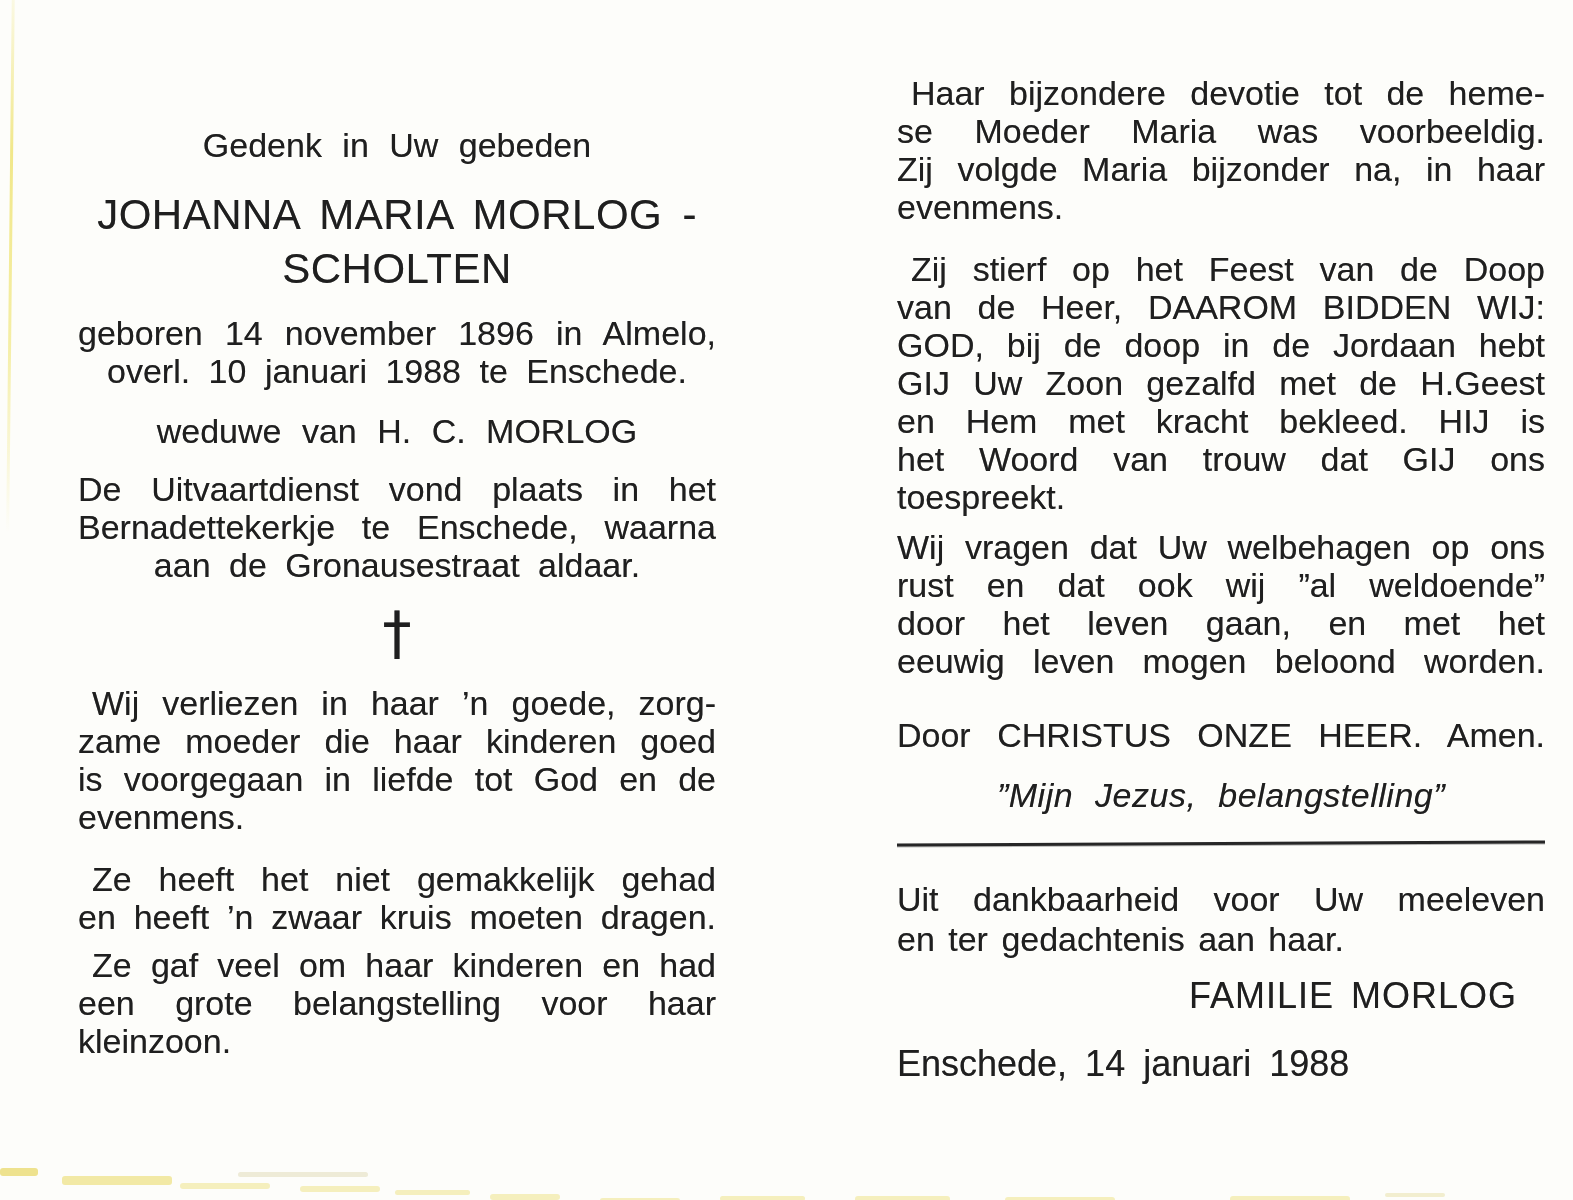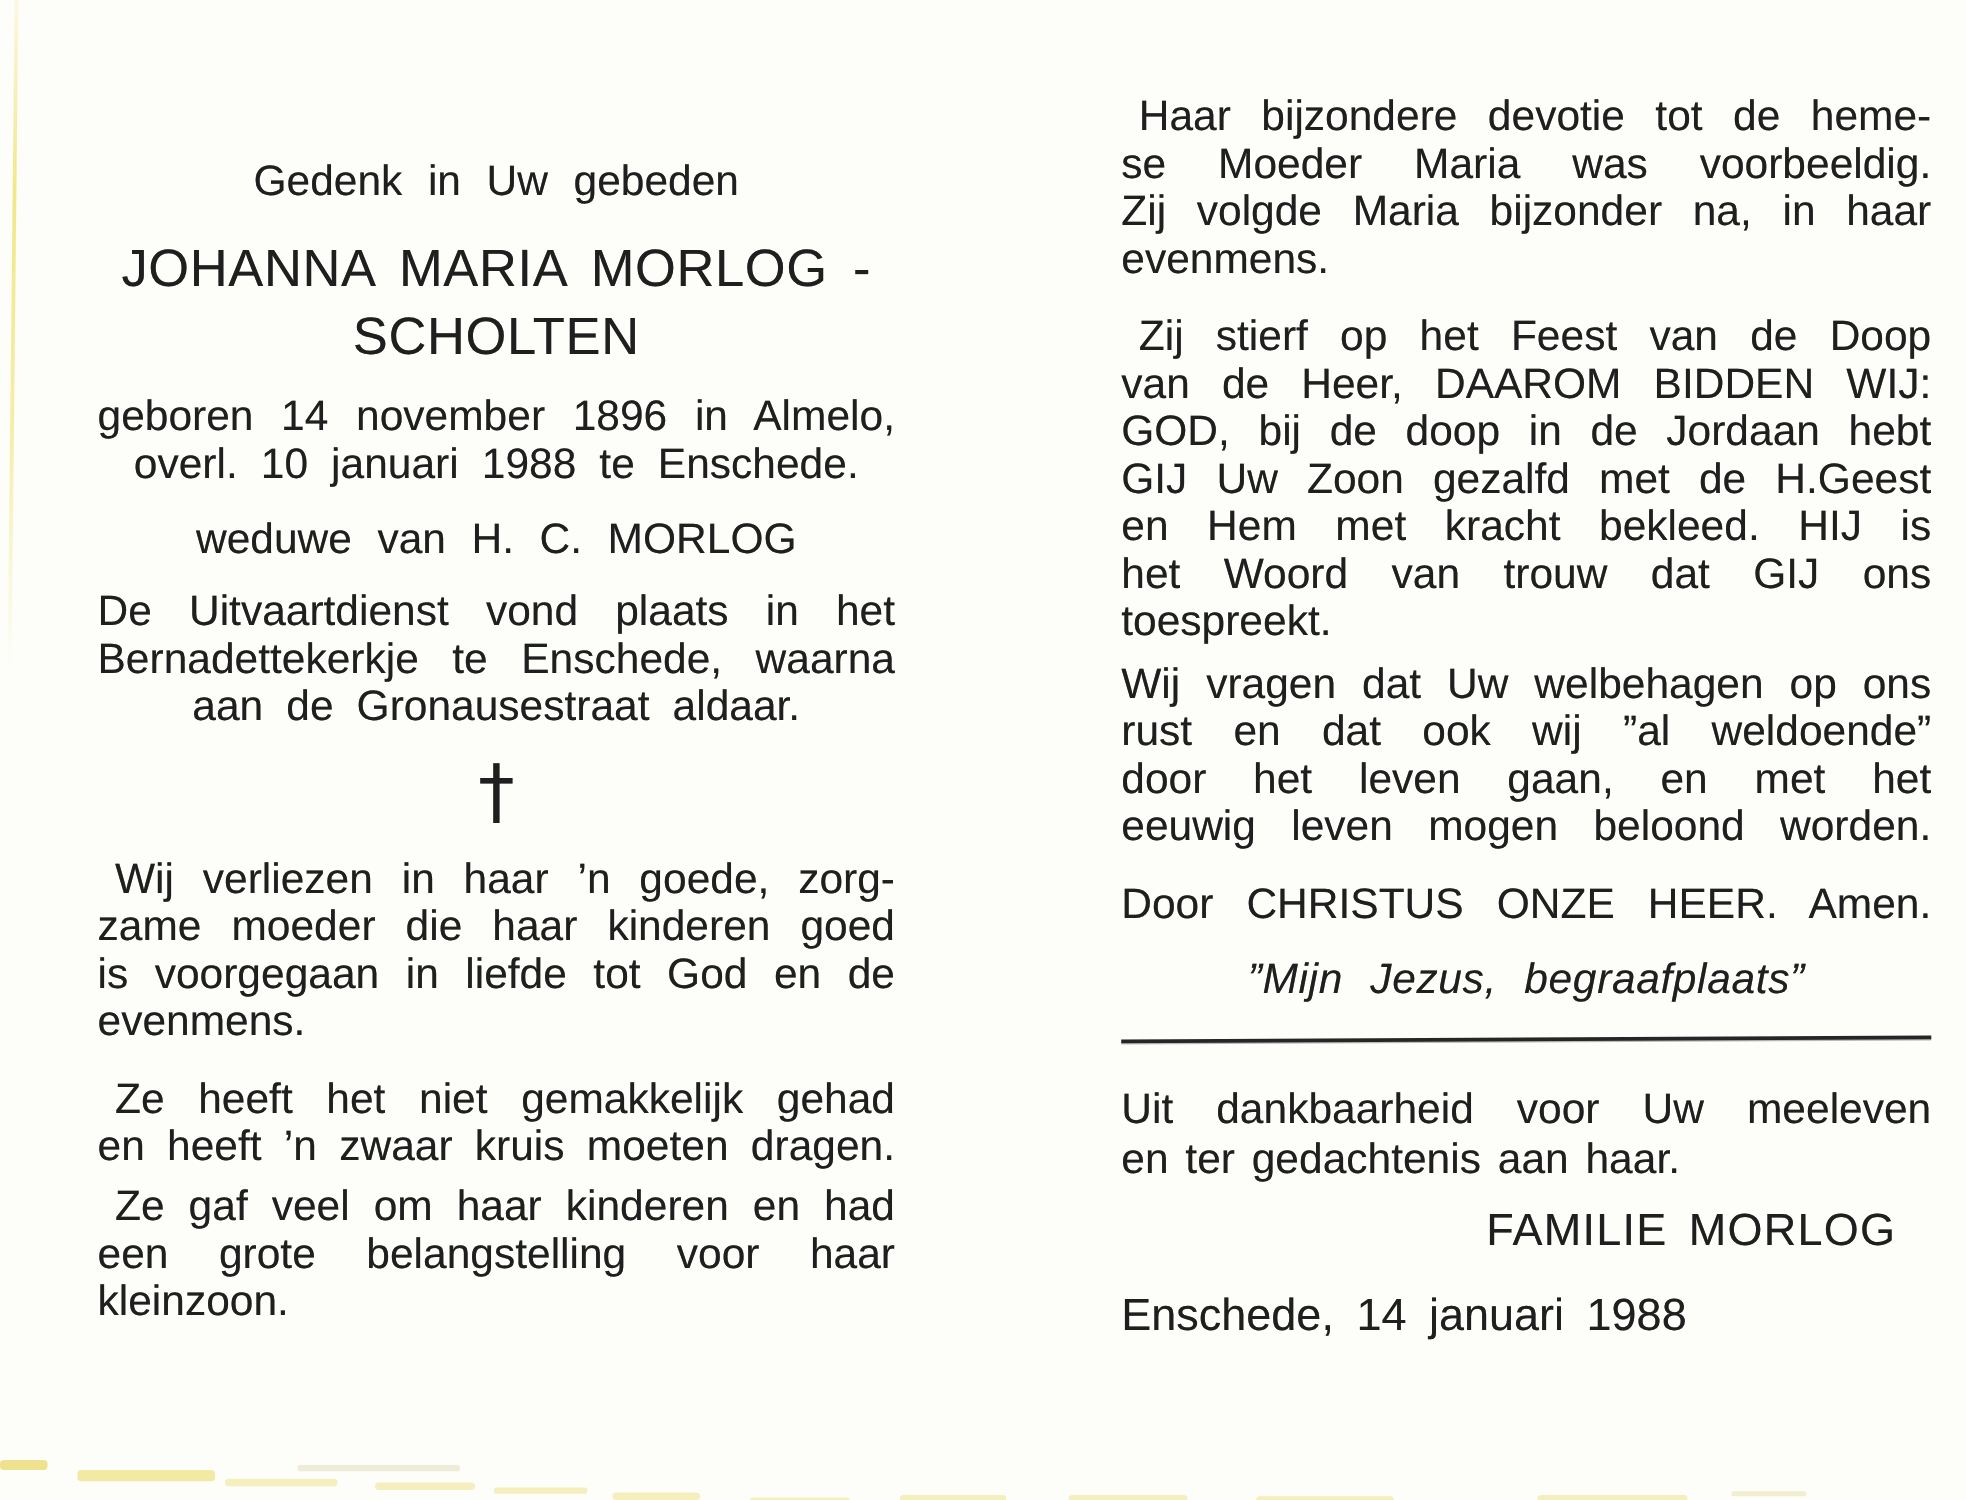--- a/index.html
+++ b/index.html
@@ -63,21 +63,21 @@
   .funeral{margin-top:20px;}
   .cross{margin-top:14px;height:70px;line-height:70px;text-align:center;
          font-size:58px;font-family:"DejaVu Sans",sans-serif;font-weight:400;}
   .memorial{margin-top:16px;}
   .hardship{margin-top:24px;}
   .children{margin-top:10px;}
 
   .devotion{margin-top:74px;}
   .prayer{margin-top:24px;}
   .blessing{margin-top:12px;}
-  .amen{margin-top:24px;text-align:justify;text-align-last:justify;word-spacing:5px;}
+  .amen{margin-top:36px;text-align:justify;text-align-last:justify;word-spacing:5px;}
   .jesus-quote{margin-top:22px;text-align:center;font-style:italic;word-spacing:12px;letter-spacing:.5px;}
   .divider{margin-top:28px;height:3px;background:#262626;transform:rotate(-.28deg);
            box-shadow:0 1px 0 rgba(60,60,60,.35);}
   .thanks{margin-top:34px;}
   .thanks .line{min-height:40px;line-height:40px;}
   .family{margin-top:18px;text-align:right;font-size:36px;letter-spacing:1px;word-spacing:6px;padding-right:28px;}
   .dateline{margin-top:30px;font-size:36px;word-spacing:8px;}
 </style>
 </head>
 <body>
@@ -148,21 +148,21 @@
 
     <div class="block blessing p-just">
         <div class="line">Wij vragen dat Uw welbehagen op ons</div>
         <div class="line">rust en dat ook wij ”al weldoende”</div>
         <div class="line">door het leven gaan, en met het</div>
         <div class="line">eeuwig leven mogen beloond worden.</div>
       </div>
 
     <div class="block amen">Door CHRISTUS ONZE HEER. Amen.</div>
 
-    <div class="block jesus-quote">”Mijn Jezus, begraafplaats”</div>
+    <div class="block jesus-quote">”Mijn Jezus, belangstelling”</div>
 
     <div class="divider"></div>
 
     <div class="block thanks p-just p-last-left">
         <div class="line">Uit dankbaarheid voor Uw meeleven</div>
         <div class="line">en ter gedachtenis aan haar.</div>
       </div>
 
     <div class="block family">FAMILIE MORLOG</div>
 

